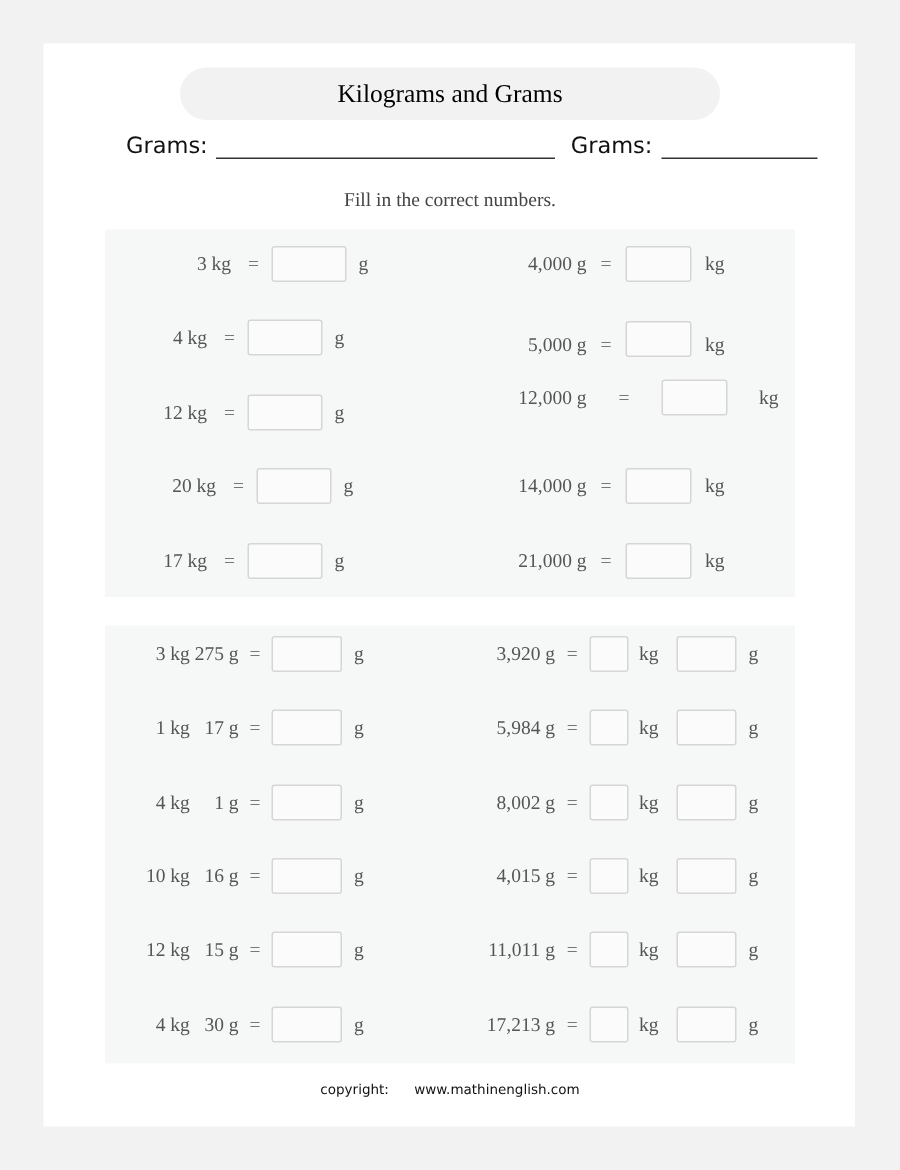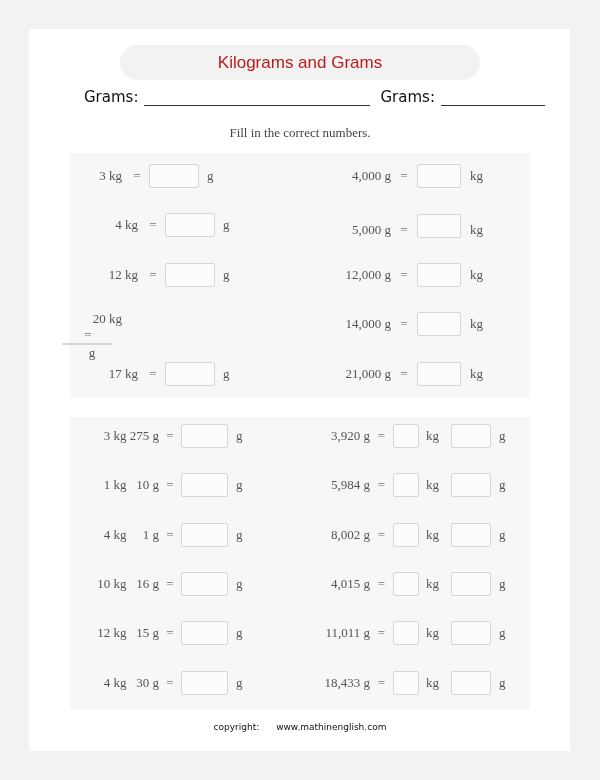--- a/index.html
+++ b/index.html
@@ -17,22 +17,22 @@
     width: 541px; height: 722px;
     background: #ffffff;
   }
   .title-pill {
     position: absolute;
     left: 120px; top: 45px;
     width: 360px; height: 35px;
     background: #f2f2f2;
     border-radius: 18px;
     display: flex; align-items: center; justify-content: center;
-    font-family: Liberation Sans, sans-serif;
-    font-size: 17px; color: #b91c1c;
+    font-family: Liberation Serif, serif;
+    font-size: 17px; color: #000000;
   }
   .name-row {
     position: absolute; top: 88px; left: 84px;
     font-family: "DejaVu Sans", sans-serif;
     font-size: 15px; color: #111;
     display: flex; align-items: flex-end;
   }
   .name-row .line {
     display: inline-block; border-bottom: 1.5px solid #333;
     height: 14px; margin-left: 6px;
@@ -81,39 +81,39 @@
   <span style="margin-left:10px">Grams:</span>
   <span class="line" style="width:104px"></span>
 </div>
 
 <div class="instructions">Fill in the correct numbers.</div>
 
 <div class="panel panel1"></div>
 <div class="panel panel2"></div>
 
 <div id="rows">
-    <div class="row" style="left:54px;top:163px;">
+    <div class="row" style="left:86px;top:163px;">
       <span class="lbl" style="width:68px">3 kg</span>
       <span class="eq" style="width:30px">=</span>
       <span class="box" style="width:50px;margin-left:-3px"></span>
       <span class="unit" style="margin-left:8px">g</span>
     </div>
     <div class="row" style="left:70px;top:212px;">
       <span class="lbl" style="width:68px">4 kg</span>
       <span class="eq" style="width:30px">=</span>
       <span class="box" style="width:50px;margin-left:-3px"></span>
       <span class="unit" style="margin-left:8px">g</span>
     </div>
     <div class="row" style="left:70px;top:262px;">
       <span class="lbl" style="width:68px">12 kg</span>
       <span class="eq" style="width:30px">=</span>
       <span class="box" style="width:50px;margin-left:-3px"></span>
       <span class="unit" style="margin-left:8px">g</span>
     </div>
-    <div class="row" style="left:54px;top:311px;flex-direction:column;">
+    <div class="row" style="left:76px;top:311px;">
       <span class="lbl" style="width:68px">20 kg</span>
       <span class="eq" style="width:30px">=</span>
       <span class="box" style="width:50px;margin-left:-3px"></span>
       <span class="unit" style="margin-left:8px">g</span>
     </div>
     <div class="row" style="left:70px;top:361px;">
       <span class="lbl" style="width:68px">17 kg</span>
       <span class="eq" style="width:30px">=</span>
       <span class="box" style="width:50px;margin-left:-3px"></span>
       <span class="unit" style="margin-left:8px">g</span>
@@ -123,21 +123,21 @@
       <span class="eq" style="width:26px">=</span>
       <span class="box" style="width:44px"></span>
       <span class="unit" style="margin-left:9px">kg</span>
     </div>
     <div class="row" style="left:300px;top:212px;align-items:flex-end;">
       <span class="lbl" style="width:91px">5,000 g</span>
       <span class="eq" style="width:26px">=</span>
       <span class="box" style="width:44px"></span>
       <span class="unit" style="margin-left:9px">kg</span>
     </div>
-    <div class="row" style="left:300px;top:262px;">
+    <div class="row" style="left:300px;top:252px;gap:12px;">
       <span class="lbl" style="width:91px">12,000 g</span>
       <span class="eq" style="width:26px">=</span>
       <span class="box" style="width:44px"></span>
       <span class="unit" style="margin-left:9px">kg</span>
     </div>
     <div class="row" style="left:300px;top:311px;">
       <span class="lbl" style="width:91px">14,000 g</span>
       <span class="eq" style="width:26px">=</span>
       <span class="box" style="width:44px"></span>
       <span class="unit" style="margin-left:9px">kg</span>
@@ -148,21 +148,21 @@
       <span class="box" style="width:44px"></span>
       <span class="unit" style="margin-left:9px">kg</span>
     </div>
     <div class="row" style="left:70px;top:423px;">
       <span class="lbl" style="width:89px">3 kg 275 g</span>
       <span class="eq" style="width:22px">=</span>
       <span class="box" style="width:47px"></span>
       <span class="unit" style="margin-left:8px">g</span>
     </div>
     <div class="row" style="left:70px;top:472px;">
-      <span class="lbl" style="width:89px">1 kg   10 g</span>
+      <span class="lbl" style="width:89px">1 kg   17 g</span>
       <span class="eq" style="width:22px">=</span>
       <span class="box" style="width:47px"></span>
       <span class="unit" style="margin-left:8px">g</span>
     </div>
     <div class="row" style="left:70px;top:522px;">
       <span class="lbl" style="width:89px">4 kg     1 g</span>
       <span class="eq" style="width:22px">=</span>
       <span class="box" style="width:47px"></span>
       <span class="unit" style="margin-left:8px">g</span>
     </div>
@@ -218,21 +218,21 @@
     </div>
     <div class="row" style="left:300px;top:620px;">
       <span class="lbl" style="width:70px">11,011 g</span>
       <span class="eq" style="width:23px">=</span>
       <span class="box" style="width:26px"></span>
       <span class="unit" style="margin-left:7px">kg</span>
       <span class="box" style="width:40px;margin-left:12px"></span>
       <span class="unit" style="margin-left:8px">g</span>
     </div>
     <div class="row" style="left:300px;top:670px;">
-      <span class="lbl" style="width:70px">18,433 g</span>
+      <span class="lbl" style="width:70px">17,213 g</span>
       <span class="eq" style="width:23px">=</span>
       <span class="box" style="width:26px"></span>
       <span class="unit" style="margin-left:7px">kg</span>
       <span class="box" style="width:40px;margin-left:12px"></span>
       <span class="unit" style="margin-left:8px">g</span>
     </div>
   </div>
 
 <div class="footer">
   <span>copyright:</span>

